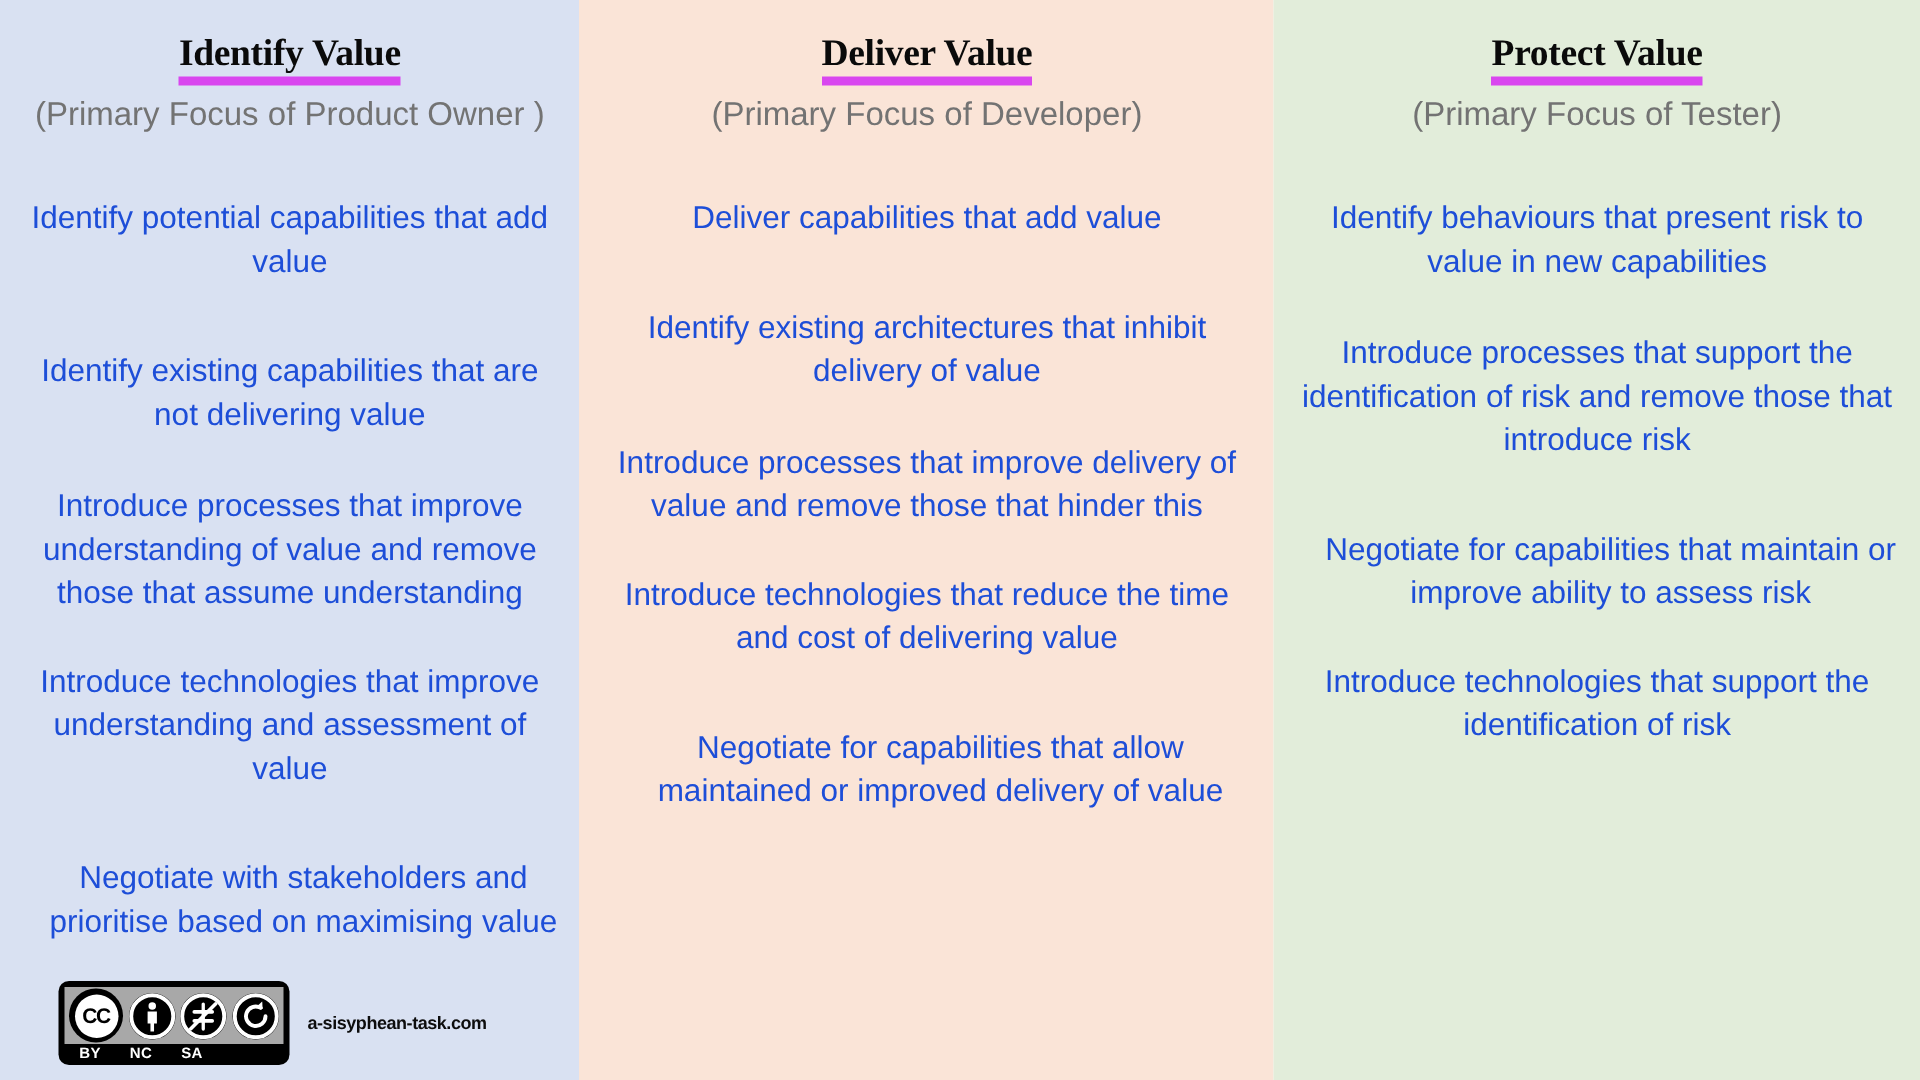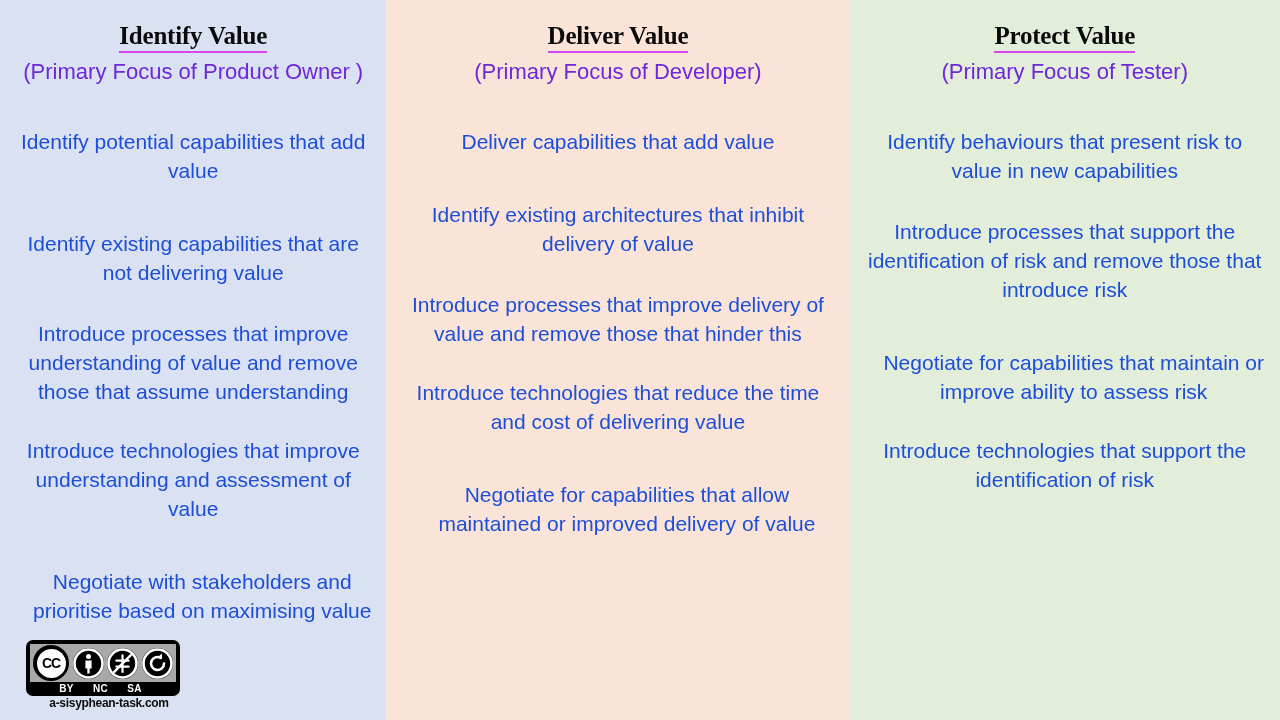--- a/index.html
+++ b/index.html
@@ -35,29 +35,29 @@
     text-align: center;
   }
   .col-title {
     font-family: "Liberation Serif", serif;
     font-weight: bold;
     font-size: 25px;
     line-height: 28px;
     color: #0a0a0a;
     letter-spacing: -0.2px;
     display: inline-block;
-    border-bottom: 2px solid #d946ef;
+    border-bottom: 6px solid #d946ef;
     padding-bottom: 1px;
   }
   .col-sub {
     margin-top: 6px;
     font-family: "Liberation Sans", sans-serif;
     font-size: 22px;
     line-height: 26px;
-    color: #6d28d9;
+    color: #737373;
     font-weight: 400;
   }
 
   .rows {
     margin-top: 0;
   }
   .row-item {
     text-align: center;
     font-size: 21px;
     line-height: 29px;
@@ -68,24 +68,24 @@
   }
   .row-1 { margin-top: 42px; }
   .row-2 { margin-top: 44px; }
   .row-3 { margin-top: 32px; }
   .row-4 { margin-top: 30px; }
   .row-5 { margin-top: 44px; padding-left: 28px; }
 
   
   .footer {
     position: absolute;
-    left: 26px;
+    left: 39px;
     bottom: 10px;
     display: flex;
-    flex-direction: column;
+    flex-direction: row;
     align-items: center;
   }
   .cc-badge {
     width: 154px;
     height: 56px;
     background: #000000;
     border-radius: 7px;
     position: relative;
     box-sizing: border-box;
     padding: 4px 4px 0 4px;
@@ -135,21 +135,21 @@
     align-items: center;
     justify-content: center;
     flex: none;
   }
   .cc-icon svg { display: block; }
   .cc-labels {
     height: 14px;
     display: flex;
     flex-direction: row;
     align-items: center;
-    justify-content: center;
+    justify-content: flex-start;
     padding-right: 5px;
     box-sizing: border-box;
   }
   .cc-label {
     color: #ffffff;
     font-family: "Liberation Sans", sans-serif;
     font-weight: bold;
     font-size: 10px;
     line-height: 12px;
     width: 34px;

